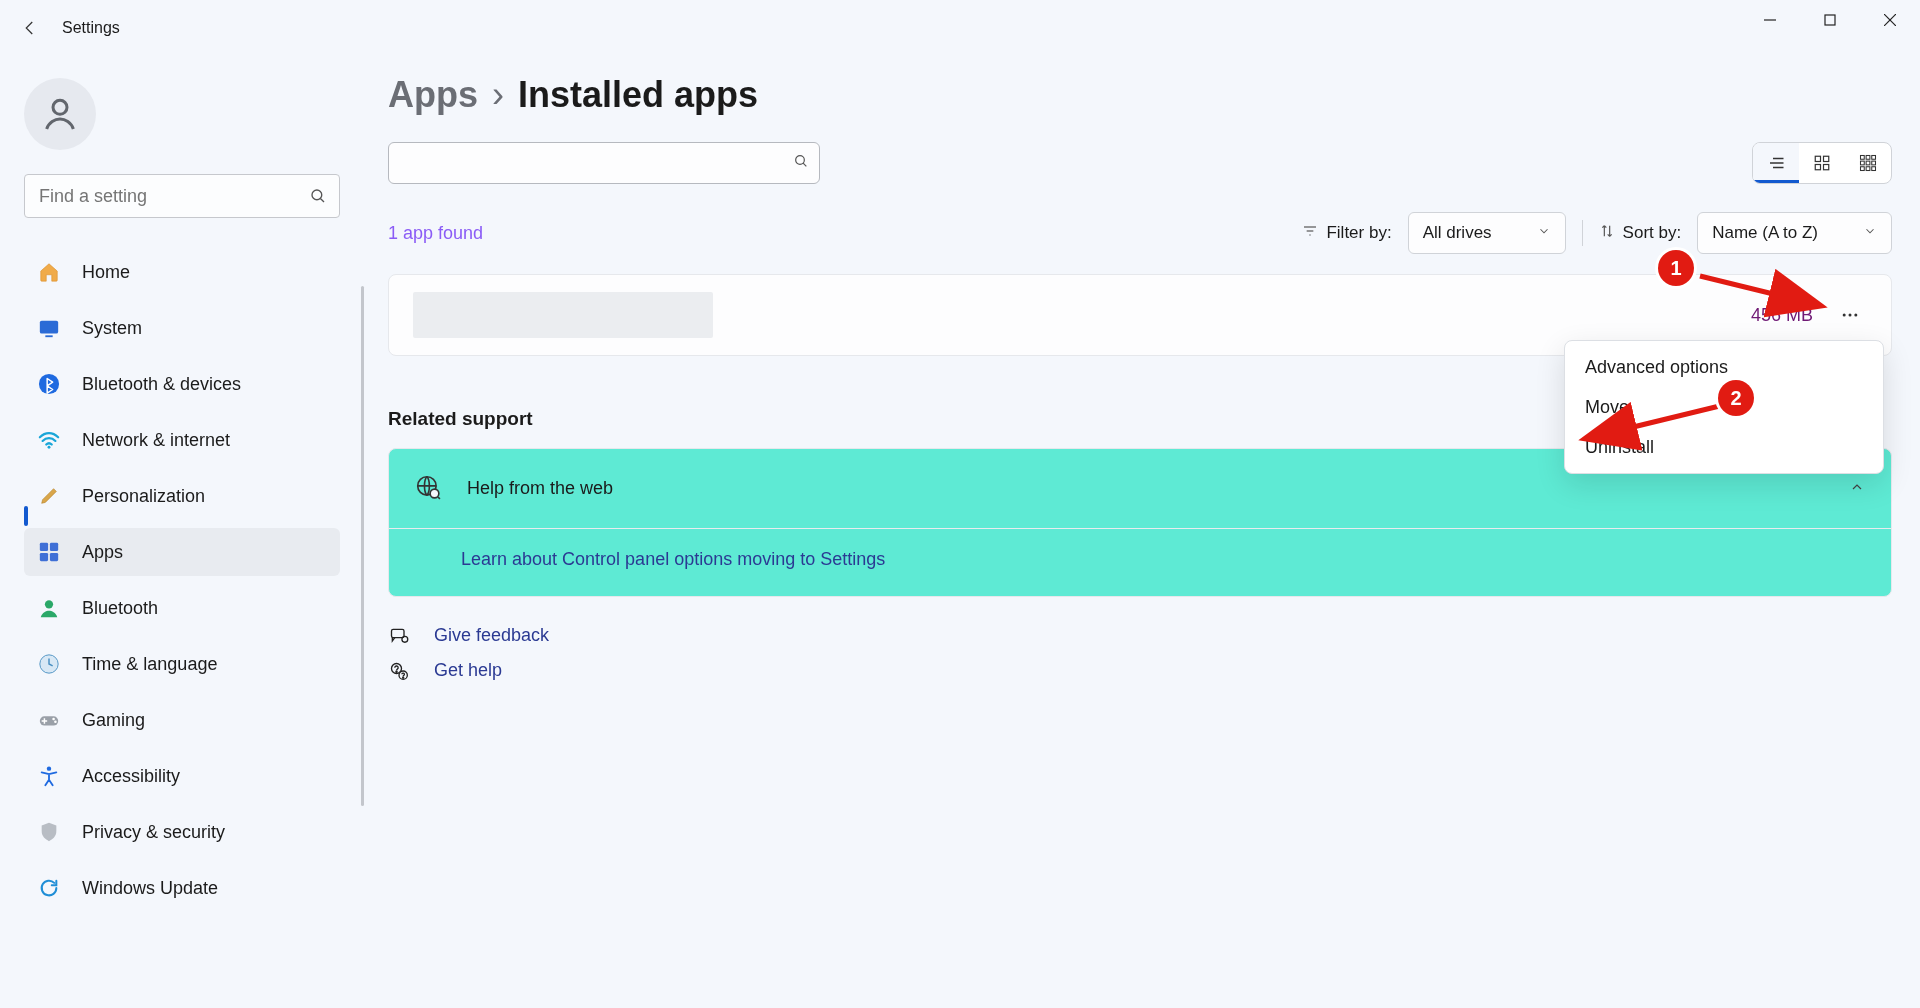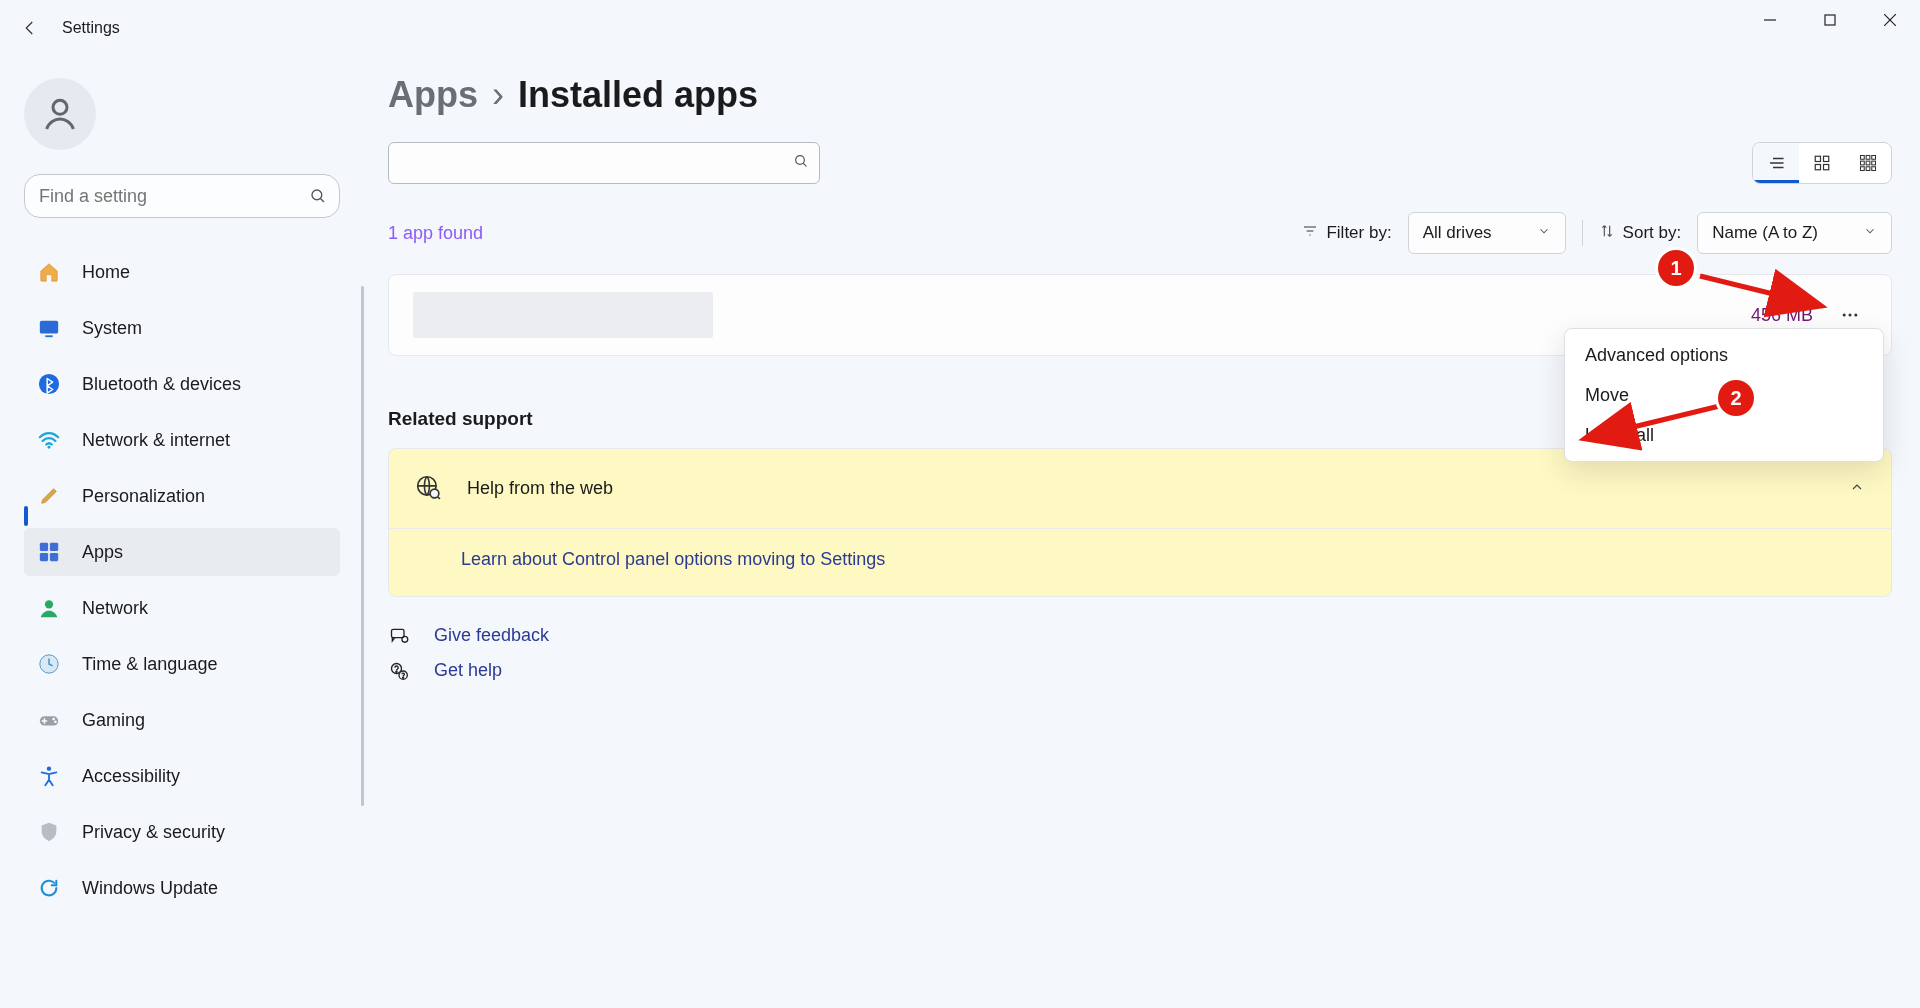--- a/index.html
+++ b/index.html
@@ -12,21 +12,21 @@
   .win-controls { position:absolute; top:0; right:0; display:flex; }
   .win-btn { width: 60px; height: 40px; display:flex; align-items:center; justify-content:center; cursor:pointer; }
 
   
   .workspace { display:flex; height: calc(100% - 56px); }
   .sidebar { width: 364px; padding: 22px 24px 0 24px; display:flex; flex-direction:column; gap: 24px; position:relative; }
   .avatar-row { display:flex; align-items:center; gap:16px; }
   .avatar { width: 72px; height:72px; border-radius:50%; background:#e6e9ef; display:flex; align-items:center; justify-content:center; }
   .avatar svg { width:40px; height:40px; color:#62666d; }
   .search-wrap { position:relative; }
-  .search-input { width:100%; height:44px; border:1px solid #c6c8cd; background:#fcfdfe; border-radius:16px; padding:0 44px 0 14px; font-size:18px; color:#555; }
+  .search-input { width:100%; height:44px; border:1px solid #c6c8cd; background:#fcfdfe; border-radius:4px; padding:0 44px 0 14px; font-size:18px; color:#555; }
   .search-icon-btn { position:absolute; right:0; top:0; width:44px; height:44px; display:flex; align-items:center; justify-content:center; background:none; border:none; cursor:pointer; color:#555; }
 
   .nav { display:flex; flex-direction:column; gap:8px; margin-top:6px; position:relative; }
   .nav-item { height:48px; border-radius:6px; display:flex; align-items:center; gap:20px; padding:0 12px; cursor:pointer; font-size:18px; color:#1b1b1b; }
   .nav-item.active { background:#e8ebf0; }
   .nav-item .ico { width:26px; height:26px; display:flex; align-items:center; justify-content:center; }
   .nav-active-bar { position:absolute; left:0; width:4px; height:20px; background:#1259cf; border-radius:4px; }
   .sidebar-scroll { position:absolute; right:0; top:230px; width:3px; height:520px; background:#c3c6cc; border-radius:3px; }
 
   
@@ -52,32 +52,32 @@
   .dropdown { height:42px; border:1px solid #d0d3d8; background:#fdfdfe; border-radius:6px; padding:0 14px; display:flex; align-items:center; gap:45px; cursor:pointer; font-size:17px; }
   .dropdown .chev { color:#555; }
   .vdiv { width:1px; height:26px; background:#d0d3d8; }
 
   .app-card { margin-top:20px; background:#fdfdfe; border:1px solid #e6e8ec; border-radius:8px; height:82px; display:flex; align-items:center; padding:0 24px; gap:20px; position:relative; }
   .app-name-redact { width:300px; height:46px; background:#ebedf0; border-radius:2px; }
   .app-size { margin-left:auto; color:#701a75; font-size:18px; }
   .app-more { width:34px; height:34px; display:flex; align-items:center; justify-content:center; cursor:pointer; border-radius:4px; }
 
   .section-heading { font-size:19px; font-weight:600; margin-top:52px; }
-  .support-card { margin-top:18px; background:#fef9c3; border:1px solid #e6e8ec; border-radius:8px; }
+  .support-card { margin-top:18px; background:#5eead4; border:1px solid #e6e8ec; border-radius:8px; }
   .support-head { height:80px; display:flex; align-items:center; padding:0 26px; gap:26px; border-bottom:1px solid #e9ebee; }
   .support-head .chev-up { margin-left:auto; color:#444; }
   .support-body { padding:20px 26px 26px 72px; }
   .support-link { color:#2b3a93; font-size:18px; cursor:pointer; }
 
   .footer-links { margin-top:28px; display:flex; flex-direction:column; gap:14px; font-size:18px; }
   .footer-link { display:flex; align-items:center; gap:24px; color:#2b3a93; cursor:pointer; }
   .footer-link .fico { color:#222; width:22px; display:flex; justify-content:center; }
 
   
-  .ctx-menu { position:absolute; top:328px; right:36px; width:320px; background:#fff; border:1px solid #dcdfe4; border-radius:8px; box-shadow:0 10px 30px rgba(0,0,0,0.12); padding:6px 0; z-index:50; }
+  .ctx-menu { position:absolute; top:340px; right:36px; width:320px; background:#fff; border:1px solid #dcdfe4; border-radius:8px; box-shadow:0 10px 30px rgba(0,0,0,0.12); padding:6px 0; z-index:50; }
   .ctx-item { height:40px; display:flex; align-items:center; padding:0 20px; font-size:18px; cursor:pointer; }
 
   
   .anno { position:absolute; pointer-events:none; z-index:100; }
   .anno-badge { width:36px; height:36px; border-radius:50%; background:#e11b12; color:#fff; display:flex; align-items:center; justify-content:center; font-size:20px; font-weight:700; box-shadow:0 0 0 3px #fff; }
 </style>
 </head>
 <body>
 
 <div class="titlebar">
@@ -186,21 +186,21 @@
           </span>
         <span>Apps</span>
       </div>
       <div class="nav-item">
         <span class="ico">
             <svg width="22" height="22" viewBox="0 0 24 24">
               <circle cx="12" cy="8" r="4.5" fill="#2aa868"></circle>
               <path d="M3 22c1.5-5 6-7 9-7s7.5 2 9 7" fill="#2aa868"></path>
             </svg>
           </span>
-        <span>Network</span>
+        <span>Bluetooth</span>
       </div>
       <div class="nav-item">
         <span class="ico">
             <svg width="22" height="22" viewBox="0 0 24 24">
               <circle cx="12" cy="12" r="10" fill="#d8e8f5" stroke="#4a90c2" stroke-width="1"></circle>
               <path d="M12 6v6l4 2" stroke="#4a90c2" stroke-width="1.6" fill="none"></path>
             </svg>
           </span>
         <span>Time &amp; language</span>
       </div>

